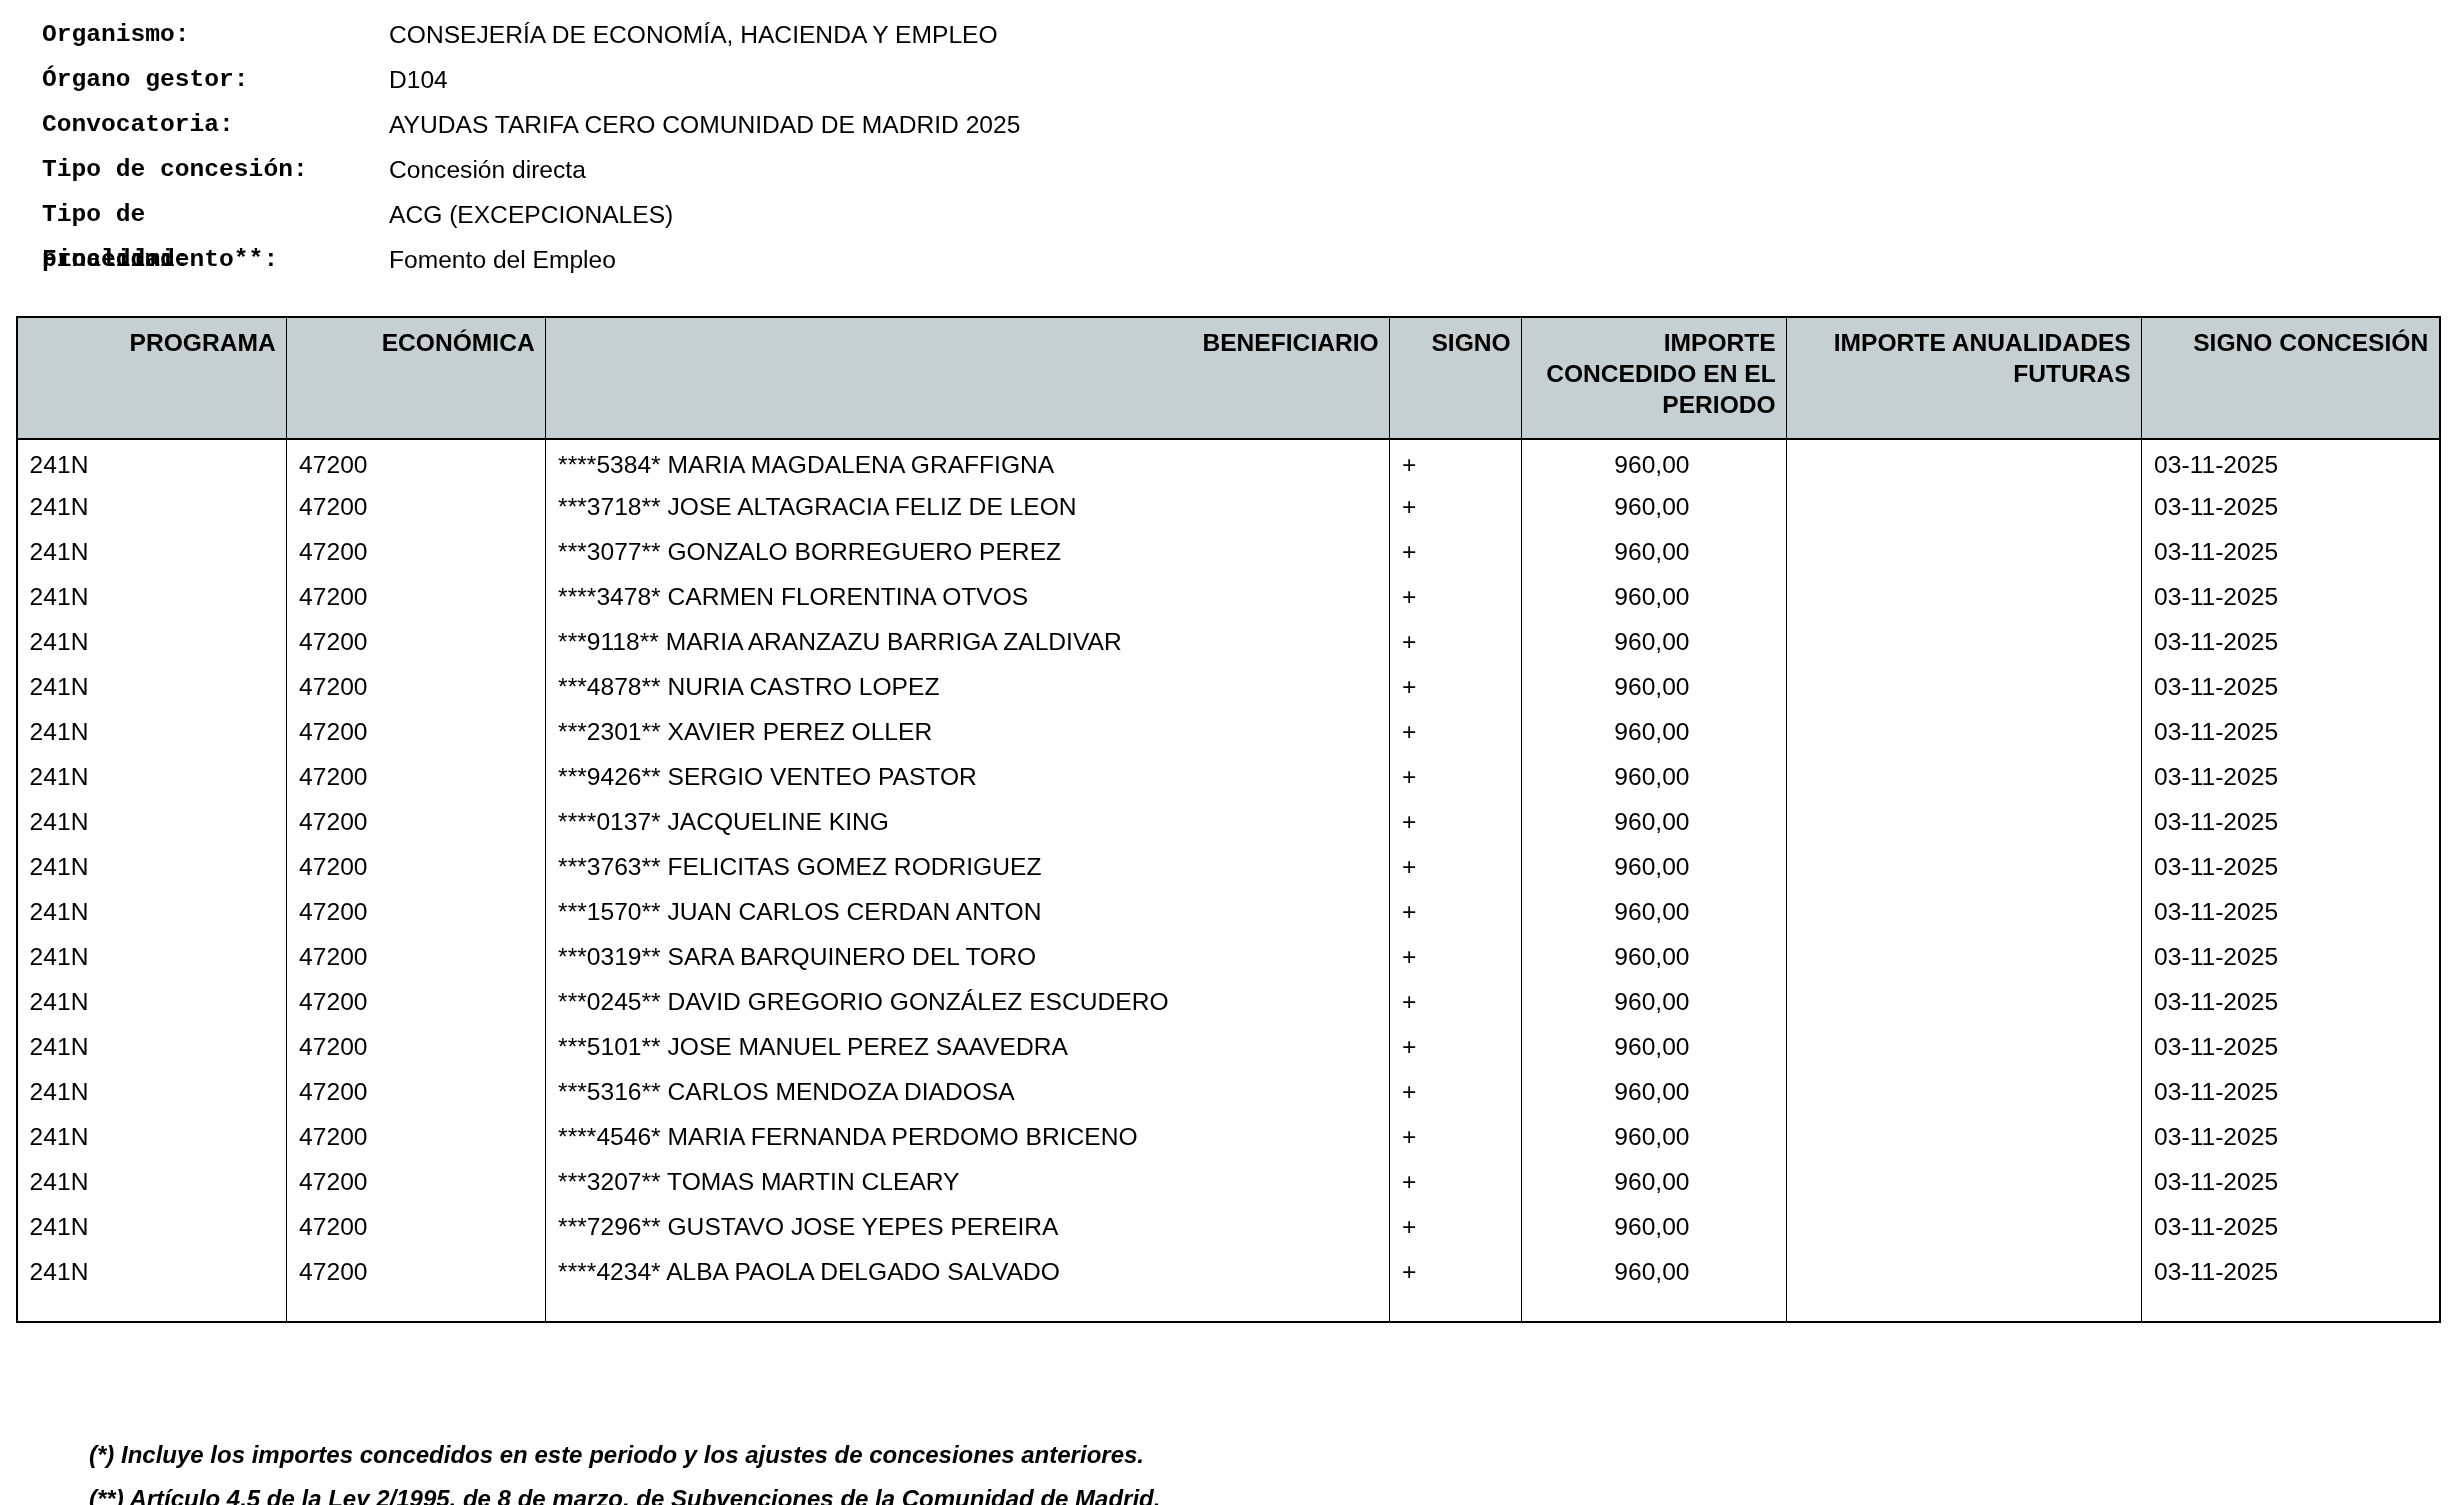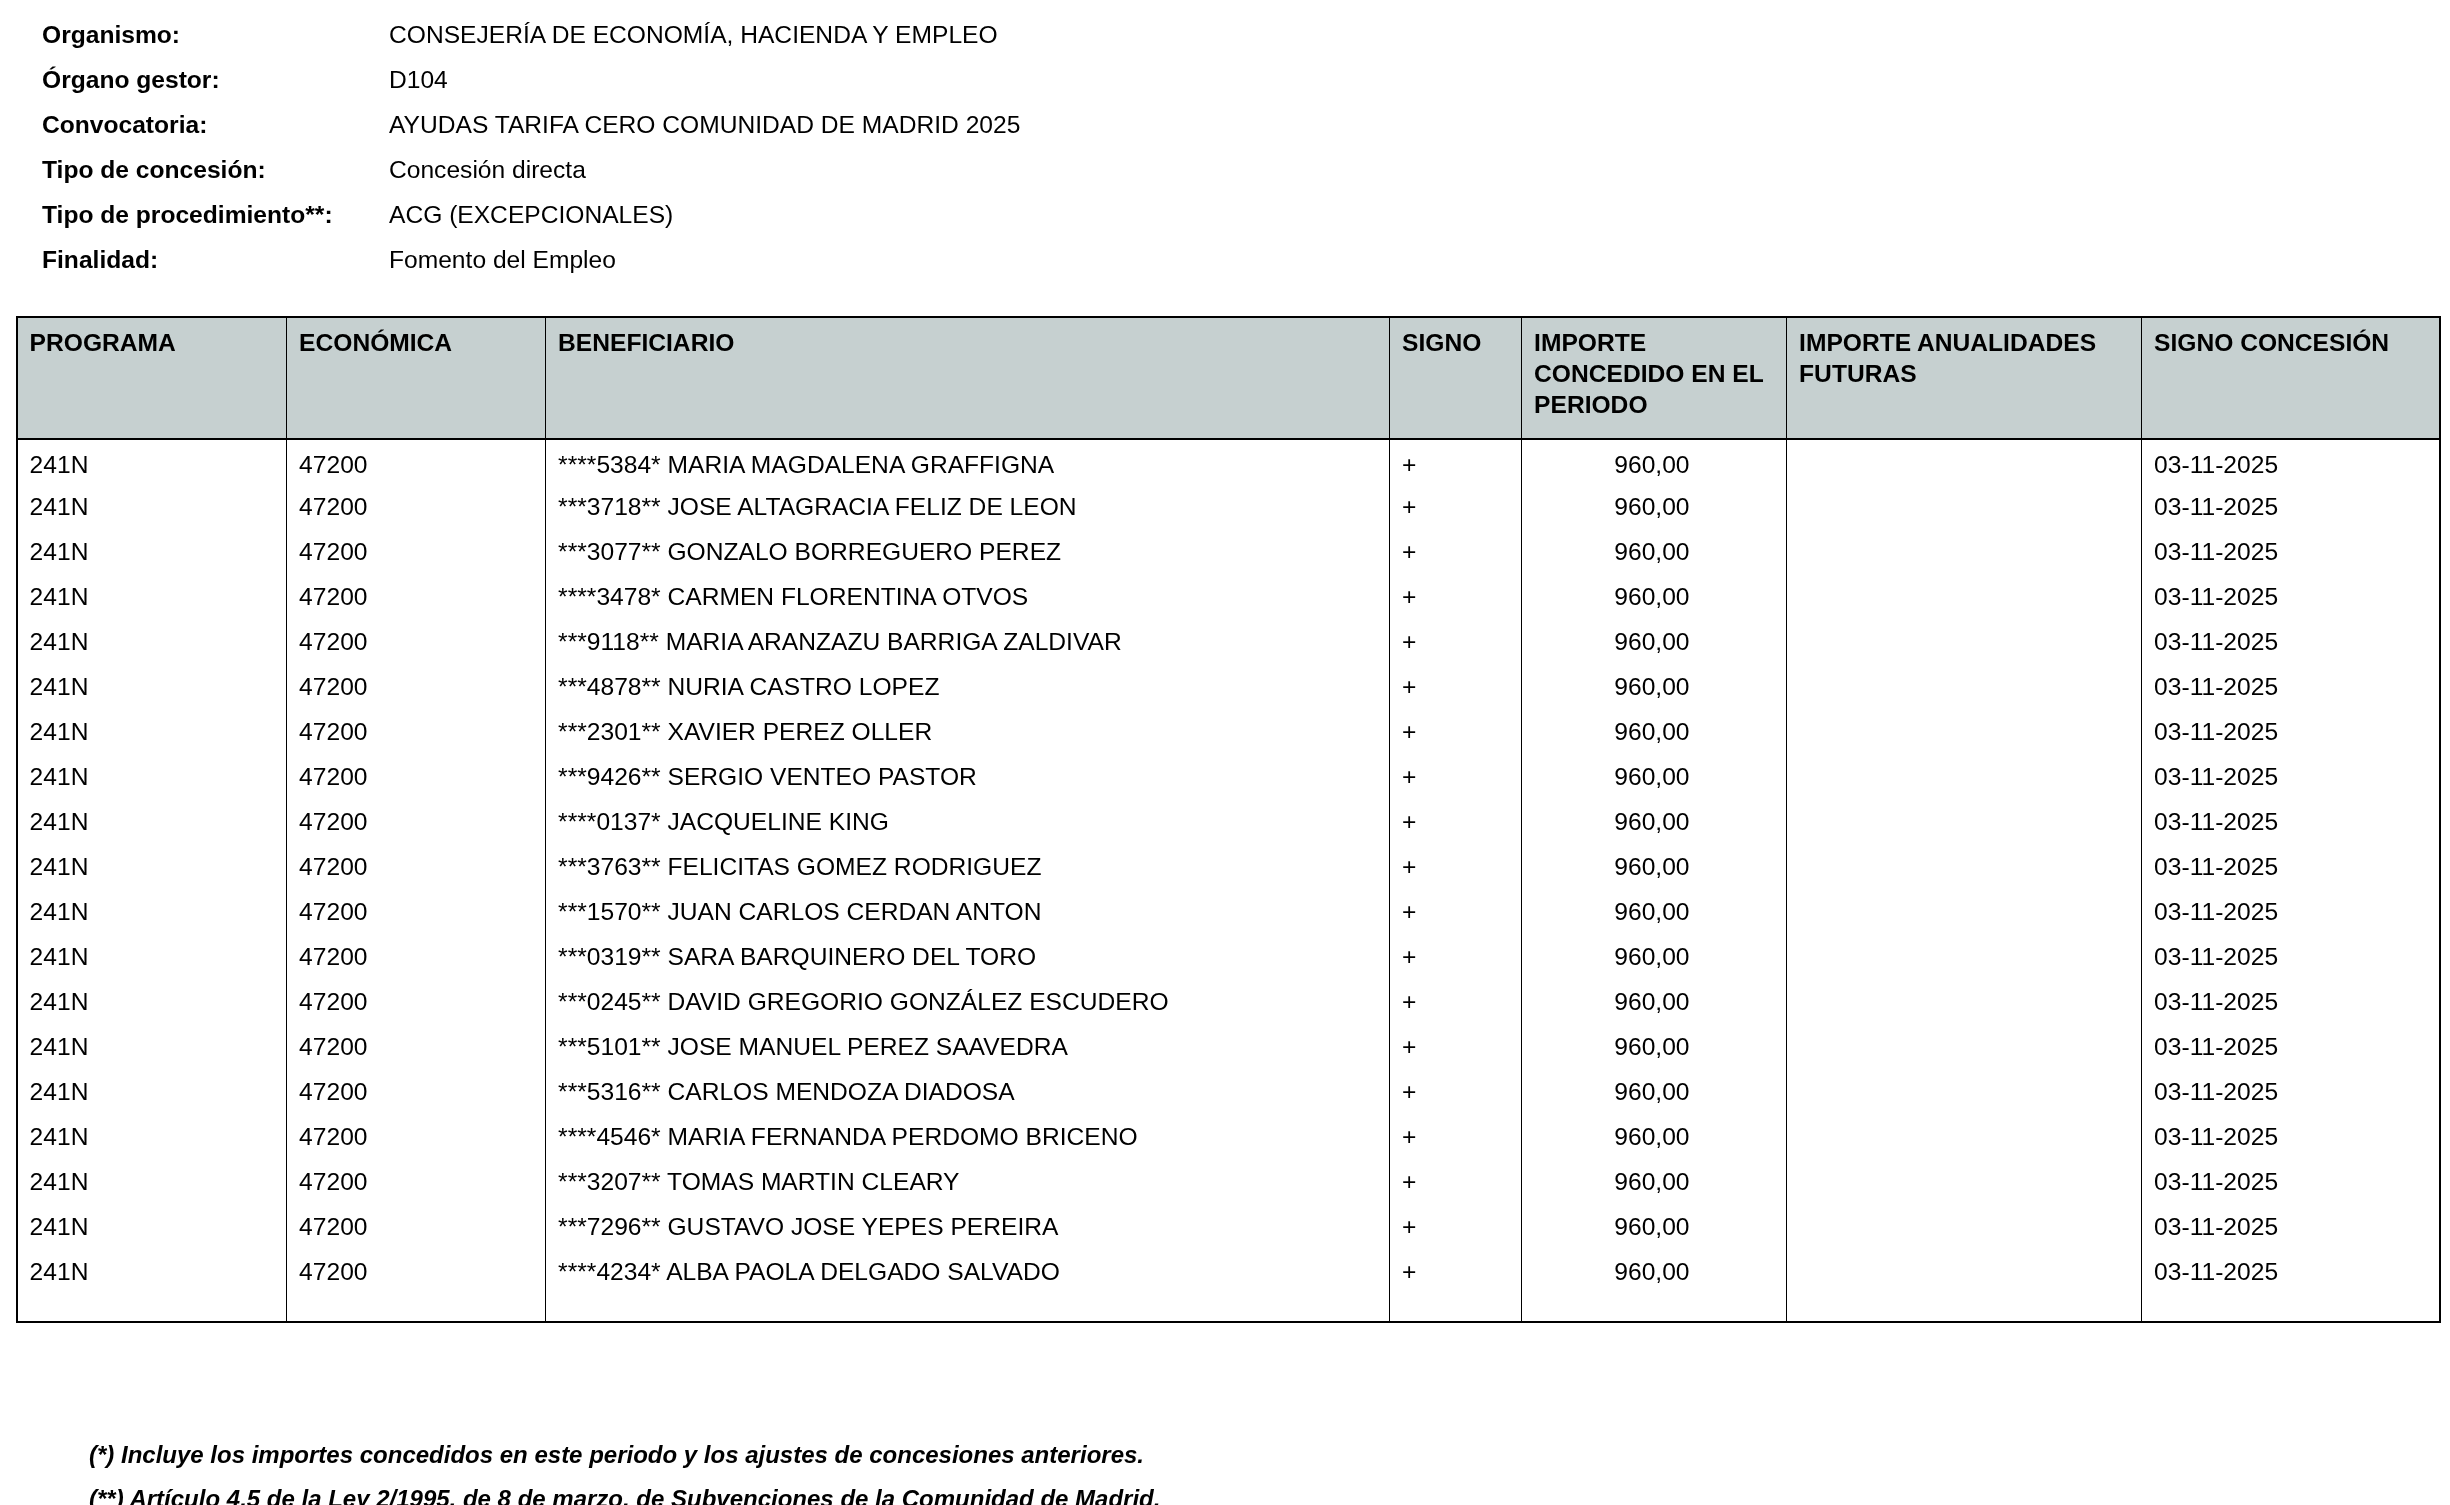--- a/index.html
+++ b/index.html
@@ -9,38 +9,38 @@
     height: 1505px;
     position: relative;
     overflow: hidden;
     font-family: "Liberation Sans", sans-serif;
     color: #000000;
   }
 
   
   .meta { margin: 12px 0 0 42px; }
   .meta-row { display: flex; height: 45px; line-height: 45px; font-size: 24.6px; }
-  .meta-label { font-weight: bold; flex: 0 0 347px; width: 347px; }
+  .meta-label { font-weight: bold; flex: 0 0 347px; width: 347px; font-family: Liberation Mono, monospace; }
   .meta-value { white-space: nowrap; text-align: right; }
 
   
   .grants-table {
     border-collapse: collapse;
     table-layout: fixed;
     margin: 34px 0 0 15.6px;
     width: 2424px;
     font-size: 24.6px;
     border: 2.2px solid #000;
   }
   .grants-table th {
     background: var(--header-bg, #c6d0d0);
     border: 1.5px solid #000;
     border-bottom: 2.2px solid #000;
     vertical-align: top;
-    text-align: left;
+    text-align: right;
     font-weight: bold;
     padding: 9px 10.4px 7.5px 12px;
     line-height: 31px;
     height: 122px;
   }
   .grants-table td {
     border-left: 1.5px solid #000;
     border-right: 1.5px solid #000;
     height: 45px;
     padding: 0 12px;

